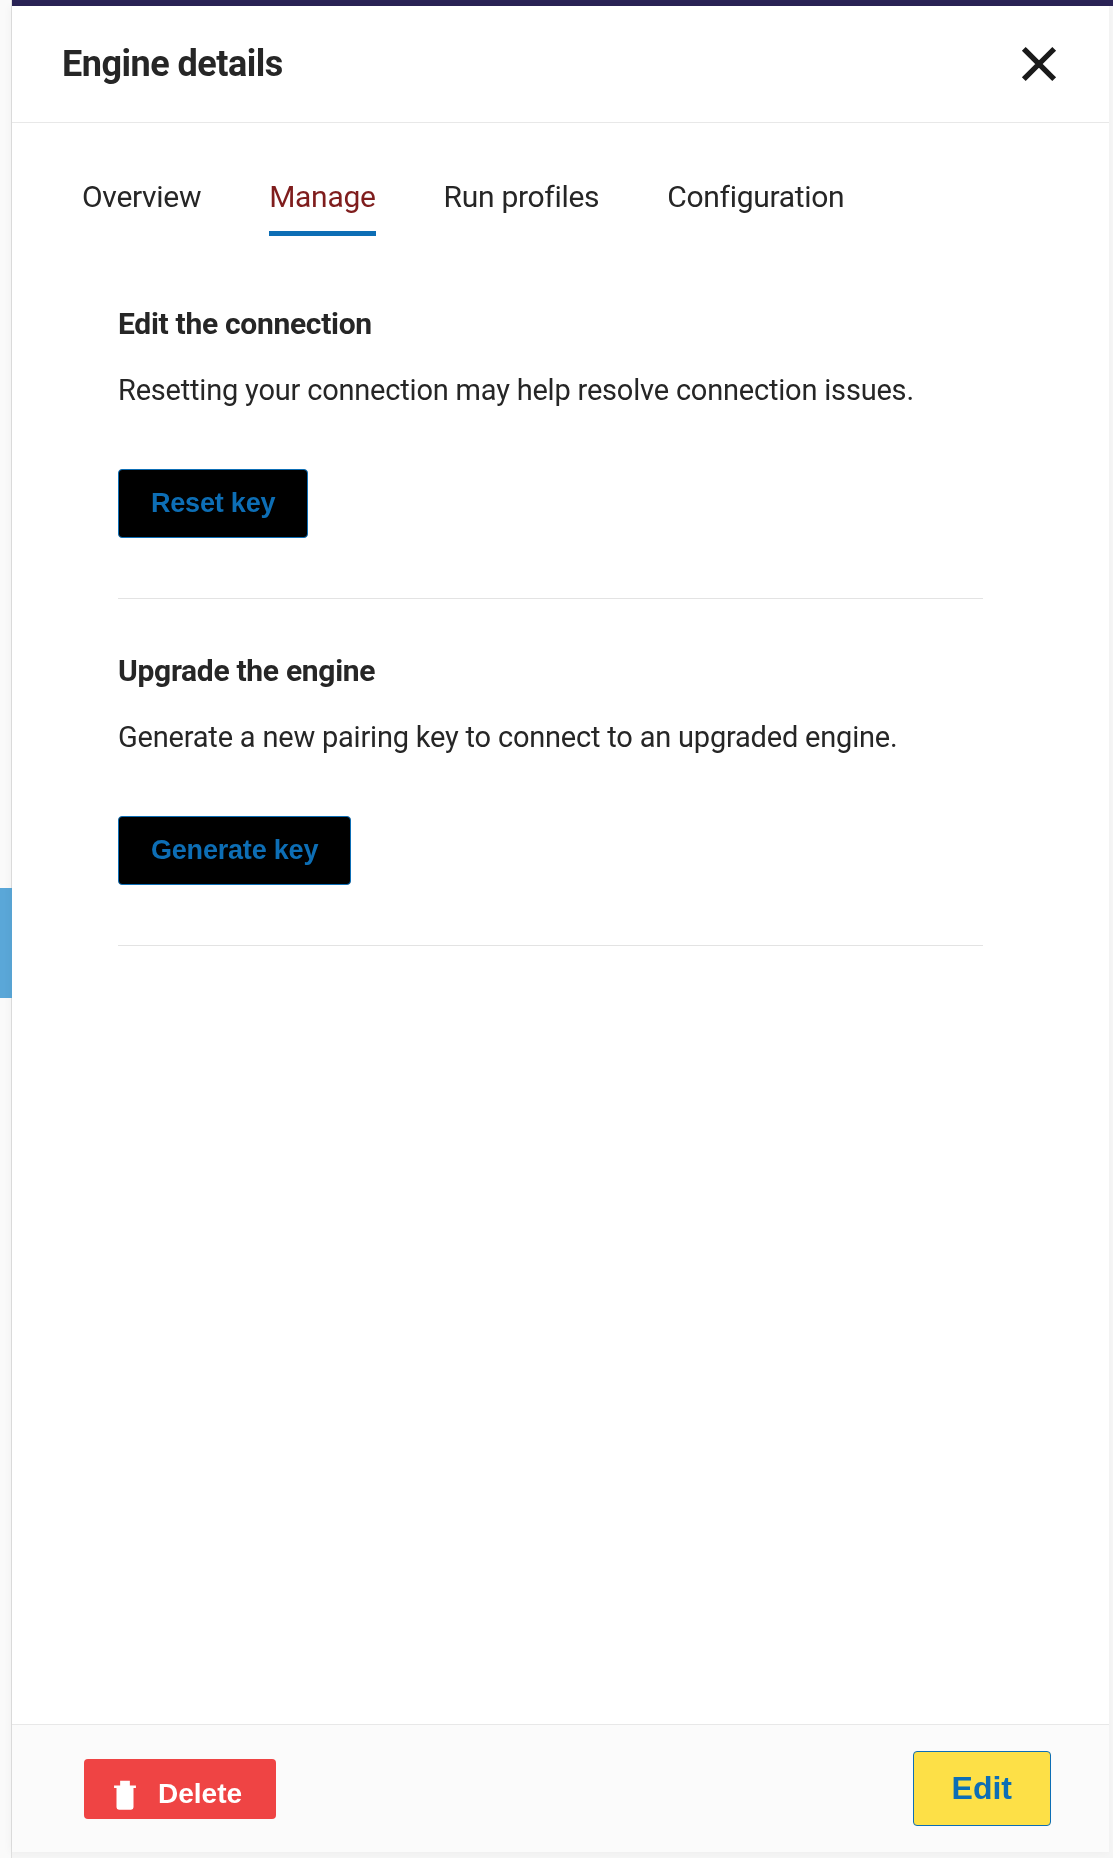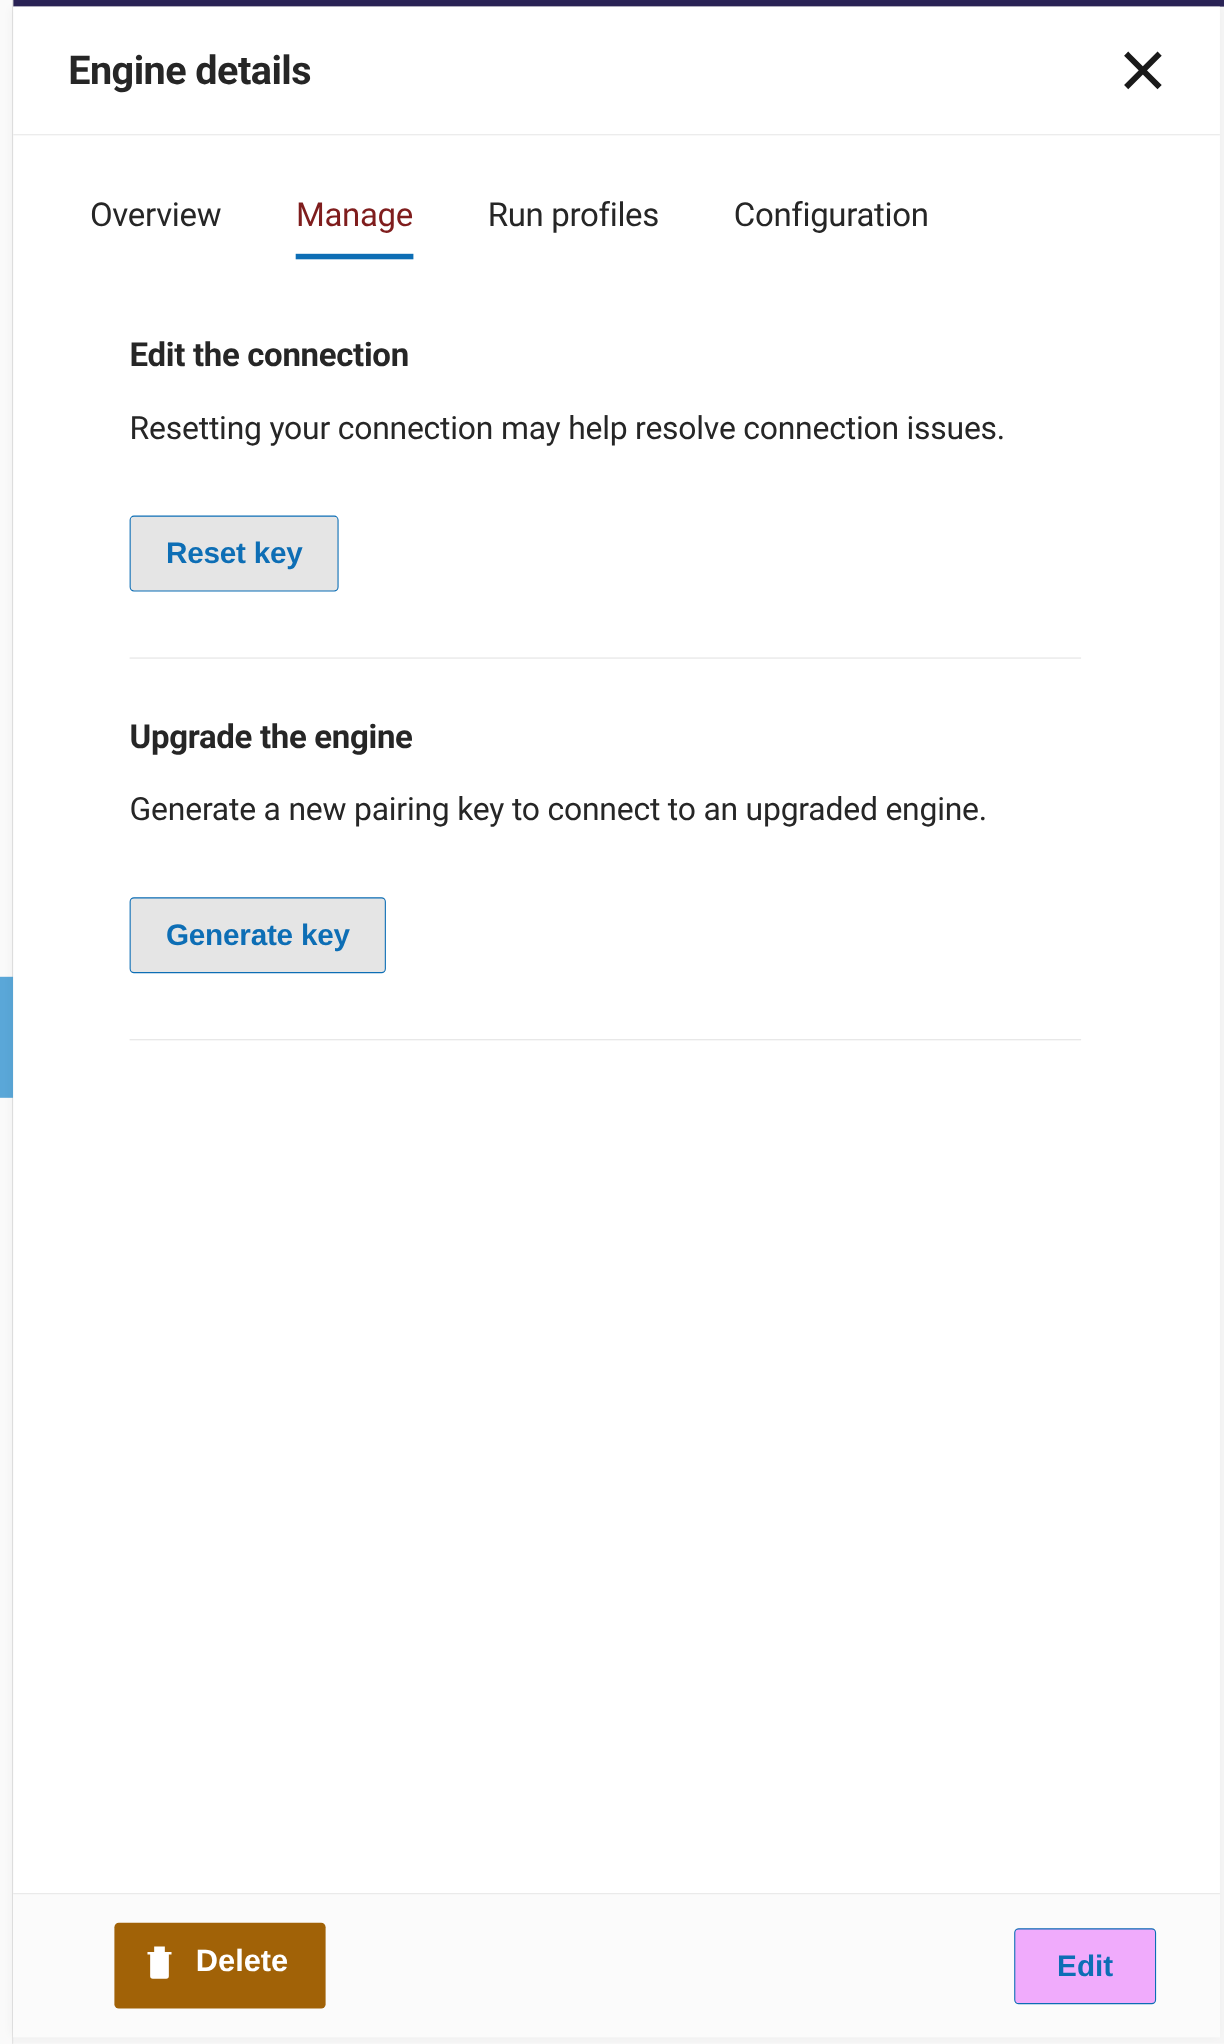--- a/index.html
+++ b/index.html
@@ -178,68 +178,67 @@
       letter-spacing: -0.2px;
     }
     
     .outline-btn {
       display: inline-flex;
       align-items: center;
       justify-content: center;
       padding: 18px 32px;
       border: 1.5px solid #0d6eb5;
       border-radius: 4px;
-      background: #e5e5e5;
+      background: #000000;
       color: #0d6eb5;
       font-size: 27px;
       font-weight: 600;
       cursor: pointer;
       letter-spacing: -0.2px;
     }
     
     .panel-footer {
       display: flex;
       align-items: center;
       justify-content: space-between;
       padding: 26px 58px 26px 72px;
       border-top: 1px solid #e8e8e8;
       background: #fbfbfb;
     }
     
     .delete-btn {
       display: inline-flex;
       align-items: center;
       gap: 18px;
-      background: #a16207;
+      background: #ef4444;
       color: #ffffff;
       border: none;
       border-radius: 4px;
-      padding: 18px 34px 26px 26px;
+      padding: 18px 34px 8px 26px;
       font-size: 28px;
       font-weight: 600;
       cursor: pointer;
-      margin-left: 20px;
     }
     
     .delete-btn svg {
       width: 30px;
       height: 34px;
       fill: #ffffff;
     }
     
     .edit-btn {
       display: inline-flex;
       align-items: center;
       justify-content: center;
       padding: 18px 38px;
       border: 1.5px solid #0d6eb5;
       border-radius: 4px;
-      background: #f0abfc;
+      background: #fde047;
       color: #0d6eb5;
-      font-size: 27px;
+      font-size: 32px;
       font-weight: 600;
       cursor: pointer;
     }
     
     .spacer-tall {
       height: 900px;
     }
   </style>
 </head>
 <body>

